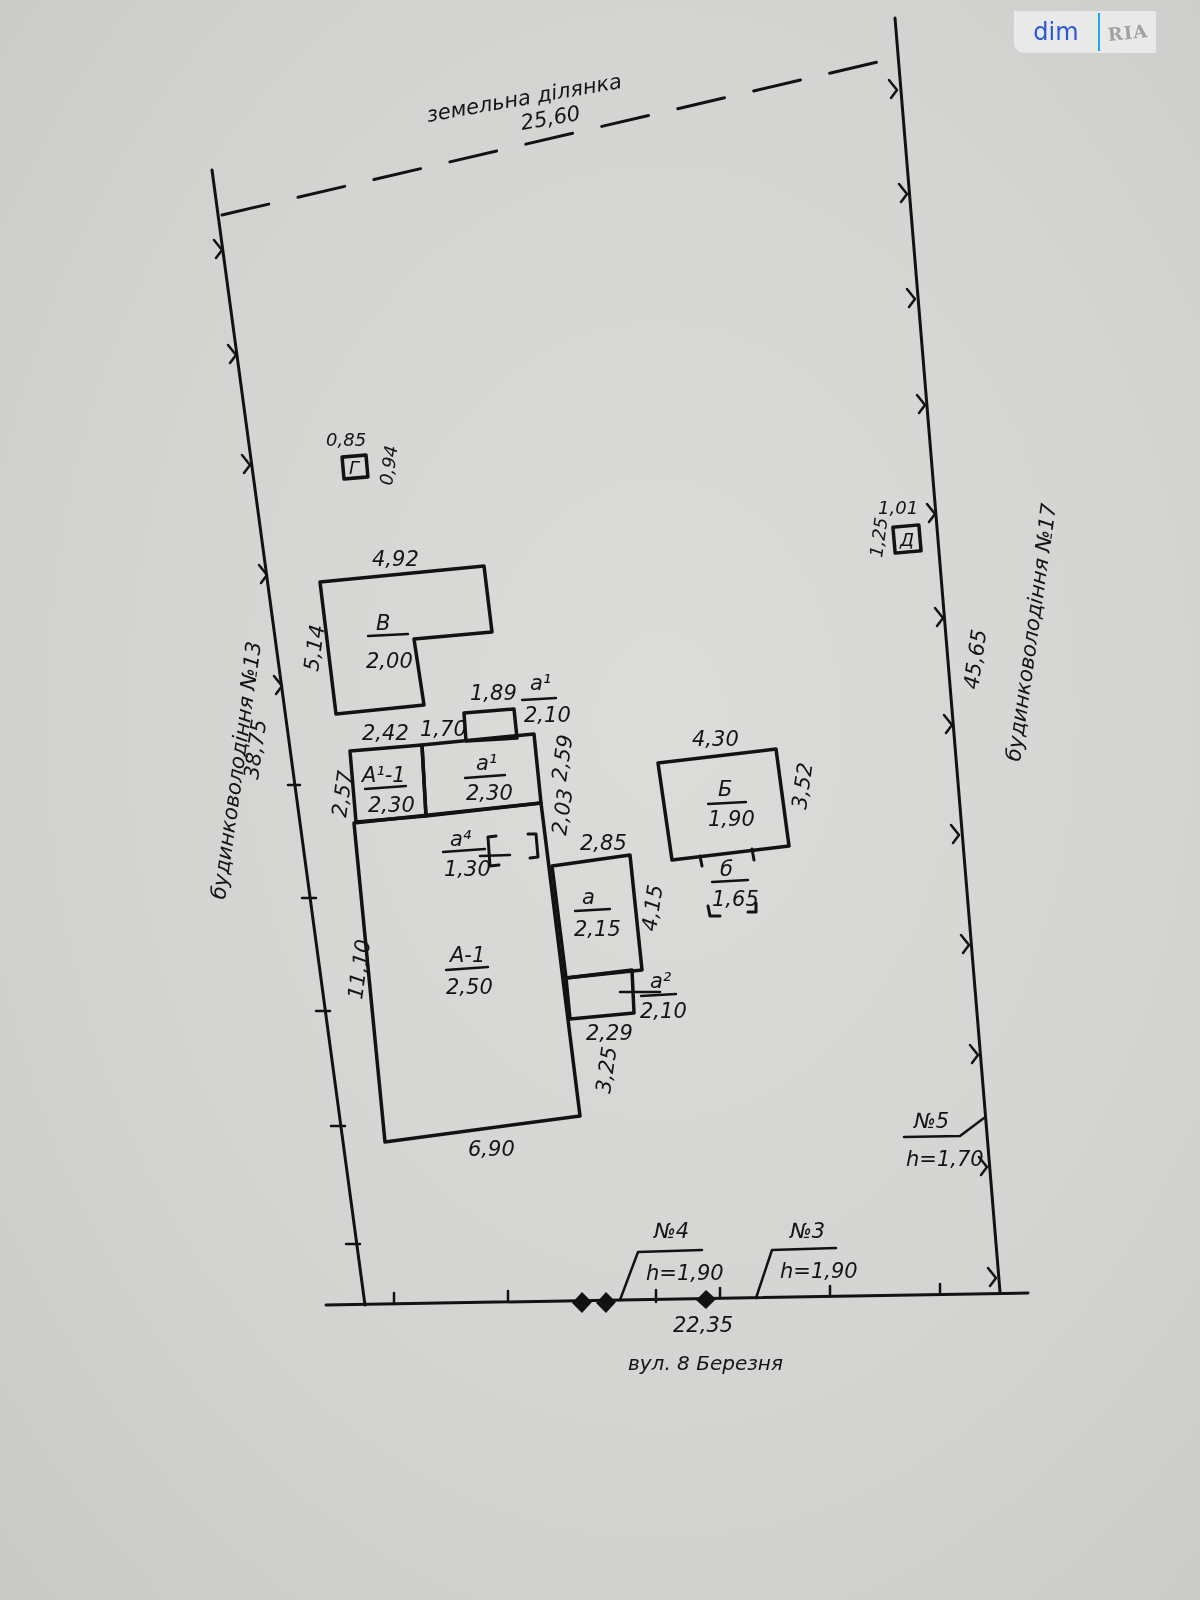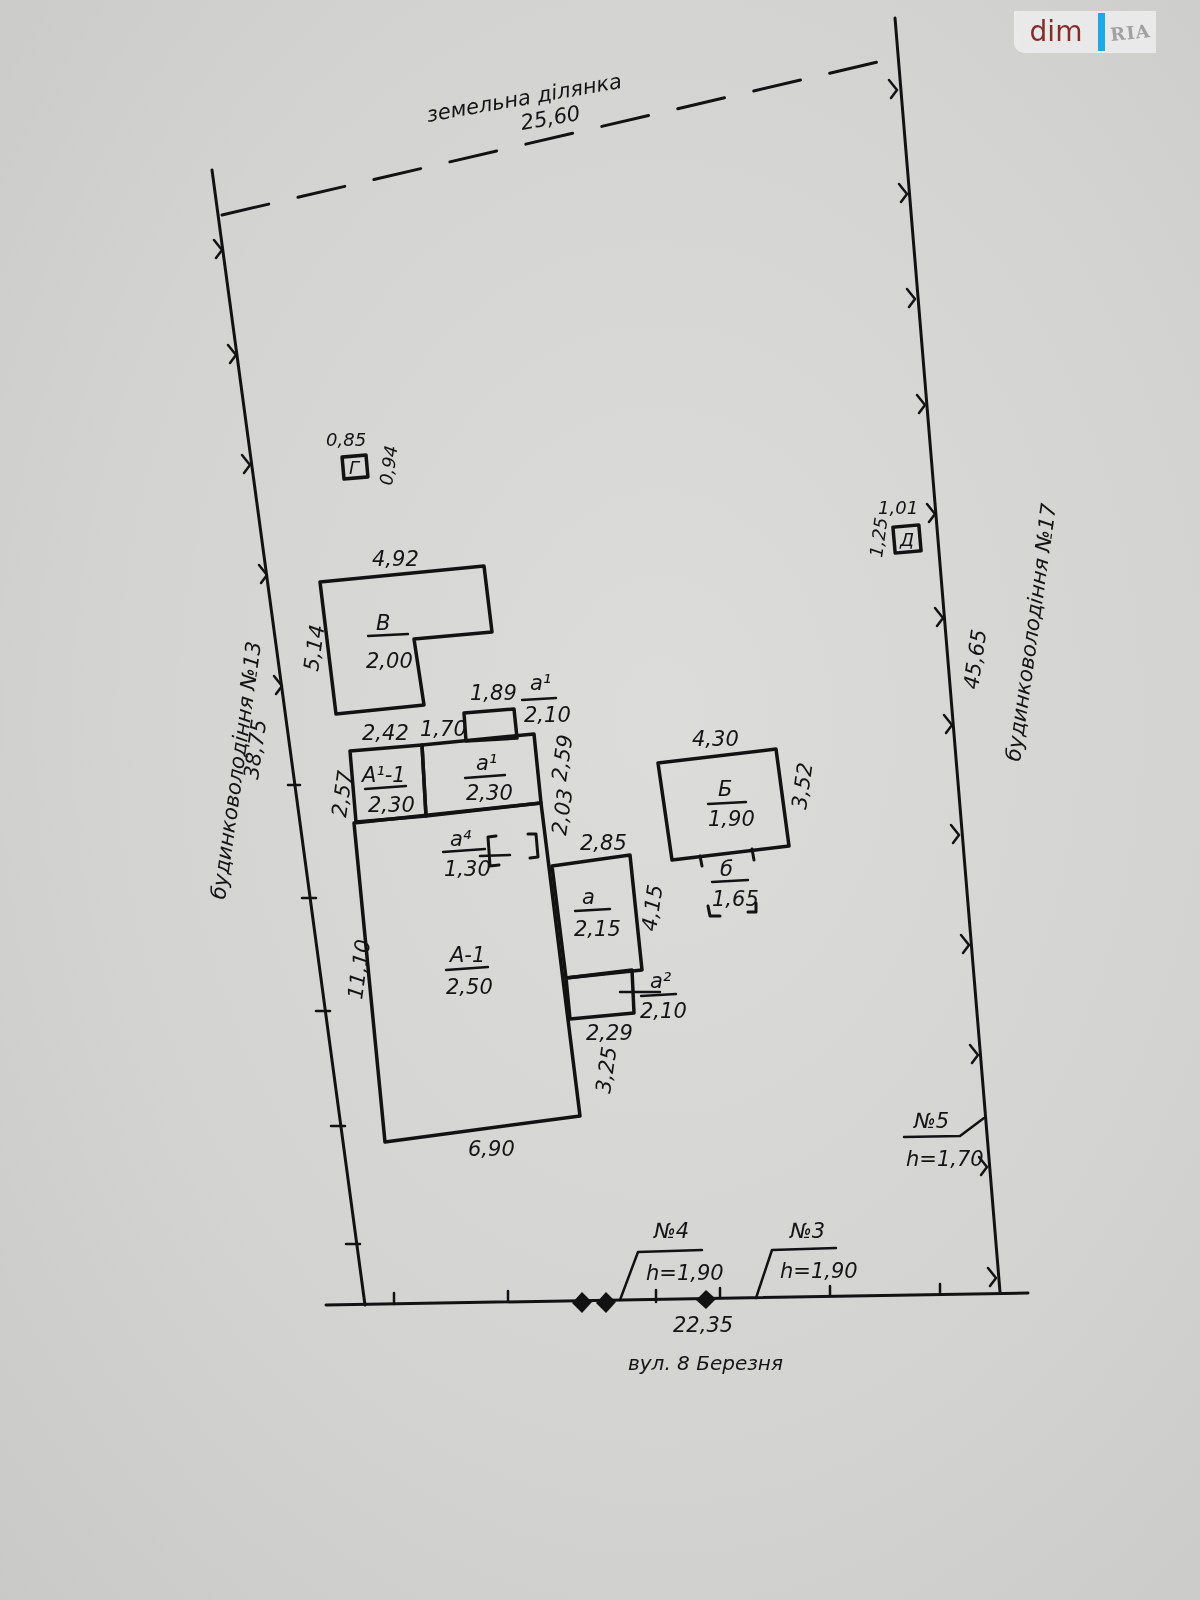--- a/index.html
+++ b/index.html
@@ -15,22 +15,22 @@
     svg { position: absolute; left: 0; top: 0; }
     .lbl { font-family: "DejaVu Sans", sans-serif; font-style: italic; fill: #141414; font-size: 21px; }
     .lbl-sm { font-size: 18px; }
     .lbl-md { font-size: 20px; }
     .watermark {
       position: absolute; left: 1014px; top: 11px; width: 142px; height: 42px;
       background: #ececec; border-radius: 0 0 0 10px;
       display: flex; align-items: center; opacity: .92;
     }
     .wm-dim {
-      width: 84px; text-align: center; color: #7f1d1d; font-size: 28px;
-      font-family: "DejaVu Sans", sans-serif; border-right: 7px solid #0ea5e9; line-height: 38px;
+      width: 84px; text-align: center; color: #1d4ed8; font-size: 24px;
+      font-family: "DejaVu Sans", sans-serif; border-right: 2px solid #0ea5e9; line-height: 38px;
     }
     .wm-ria {
       flex: 1; text-align: center; color: #9e9e9e; font-size: 18px; font-weight: bold;
       font-family: "DejaVu Serif", serif; letter-spacing: 1px; transform: rotate(-6deg);
     }
   </style>
 </head>
 <body>
 
 <div class="sheet">

